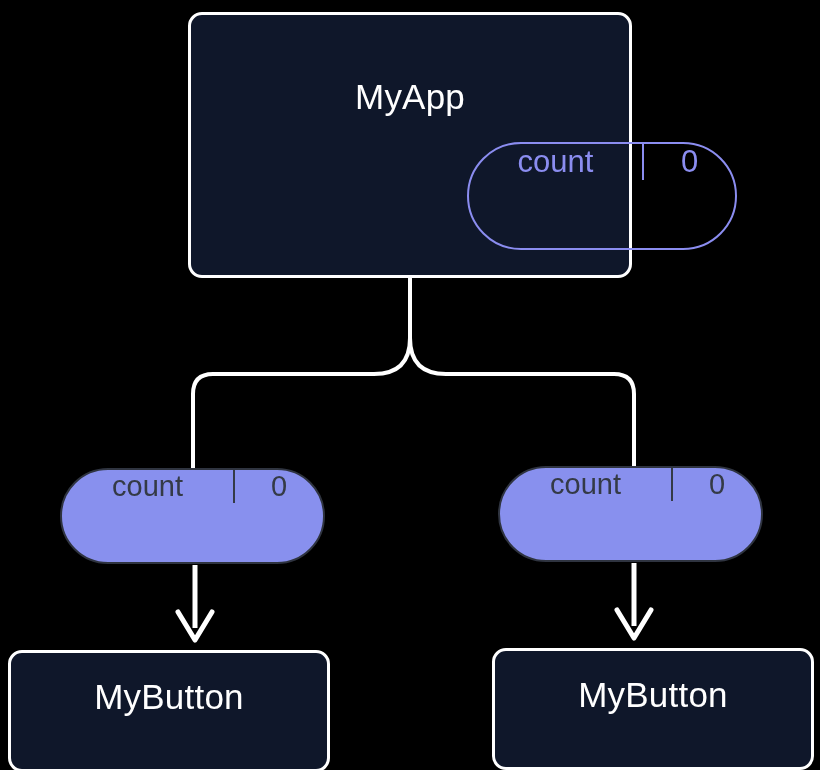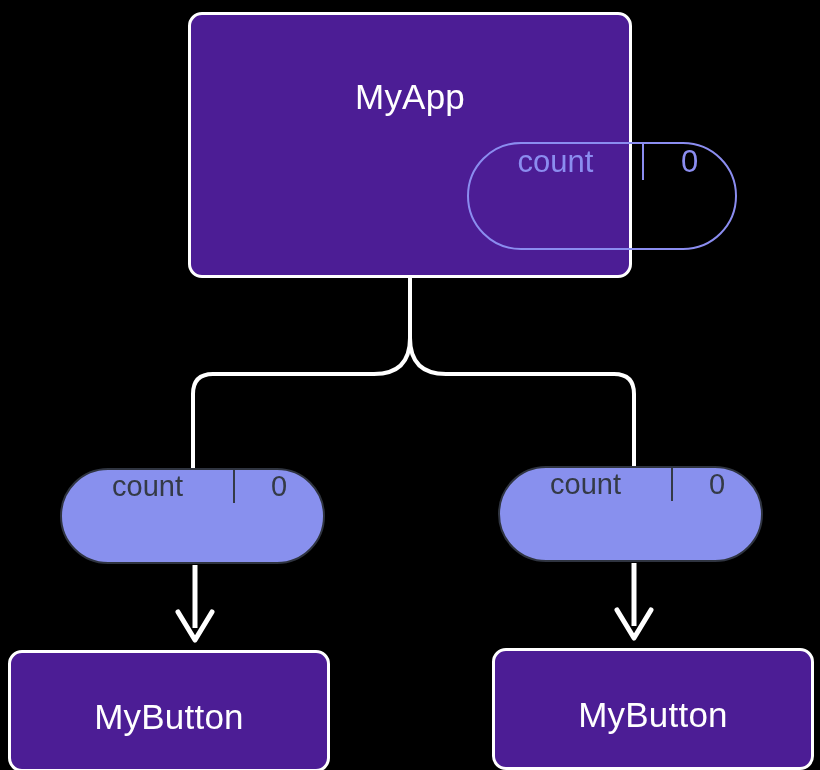--- a/index.html
+++ b/index.html
@@ -21,21 +21,21 @@
     top: 0;
     width: 820px;
     height: 770px;
     pointer-events: none;
   }
 
   
   .node-box {
     position: absolute;
     box-sizing: border-box;
-    background: #4c1d95;
+    background: #0f172a;
     border: 3px solid #ffffff;
     border-radius: 14px;
     padding-left: 44px;
   }
   .node-title {
     position: absolute;
     left: 0;
     right: 0;
     text-align: center;
     color: #ffffff;
@@ -56,21 +56,21 @@
   }
 
   .button-box {
     width: 322px;
     height: 122px;
     border-radius: 14px;
   }
   #button-box-left  { left: 8px;   top: 650px; }
   #button-box-right { left: 492px; top: 648px; }
   .button-title {
-    top: 44px;
+    top: 24px;
     font-size: 35px;
   }
 
   
   .pill {
     position: absolute;
     box-sizing: border-box;
     display: flex;
     align-items: flex-start;
     border-radius: 999px;

